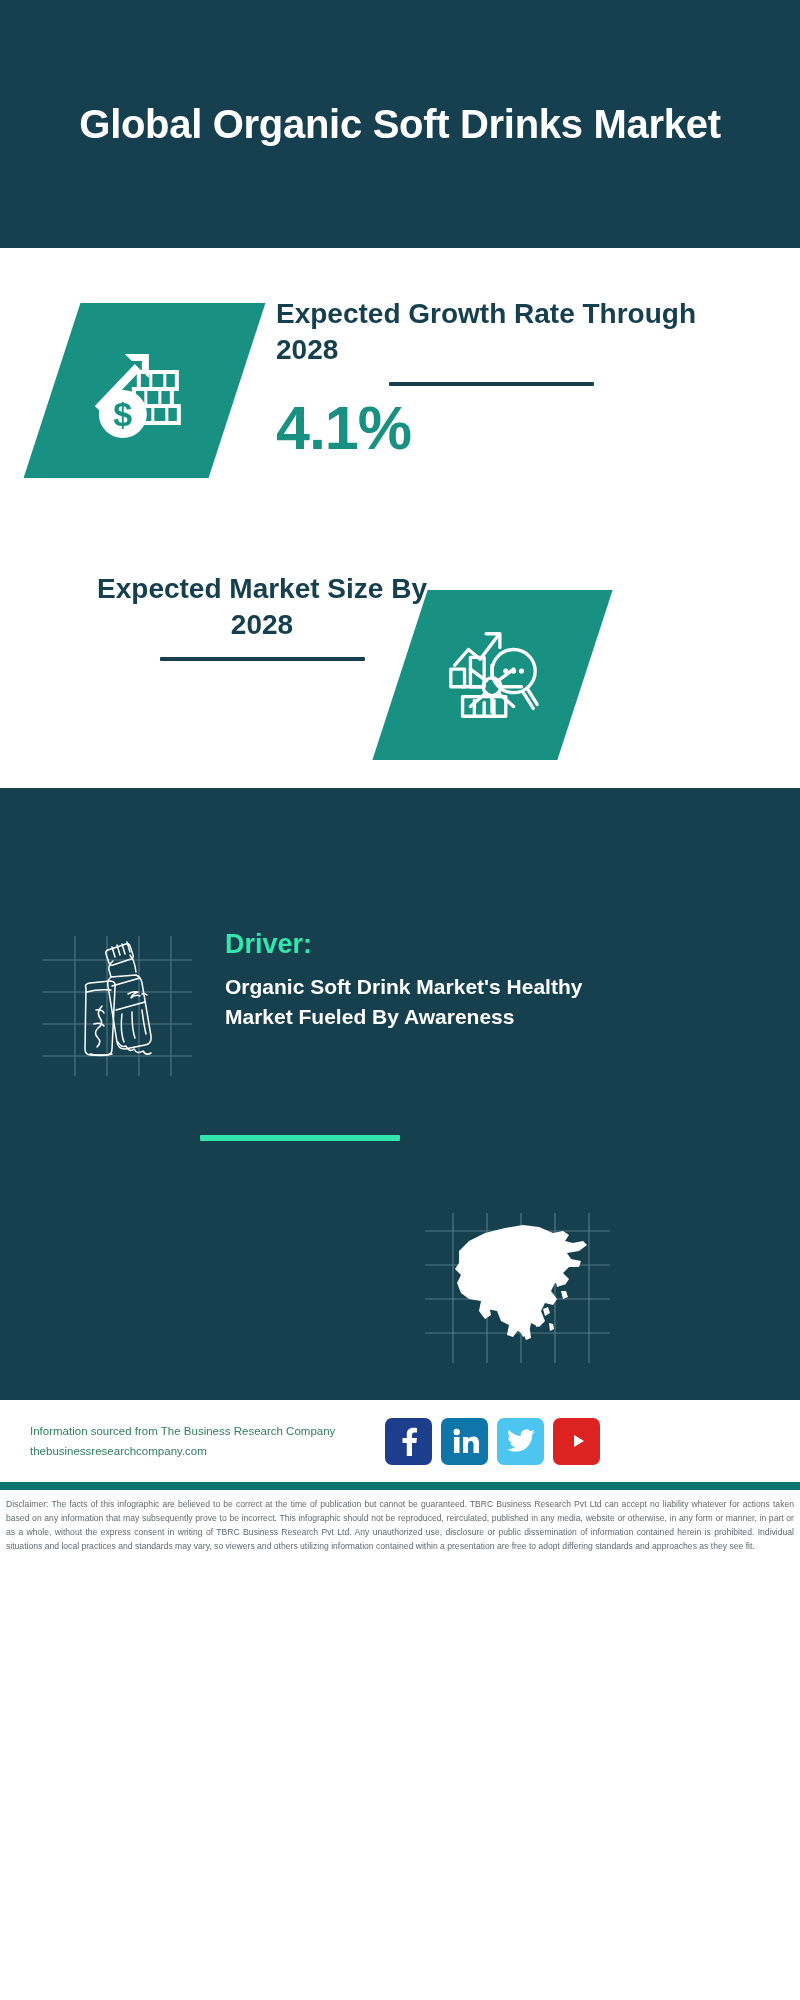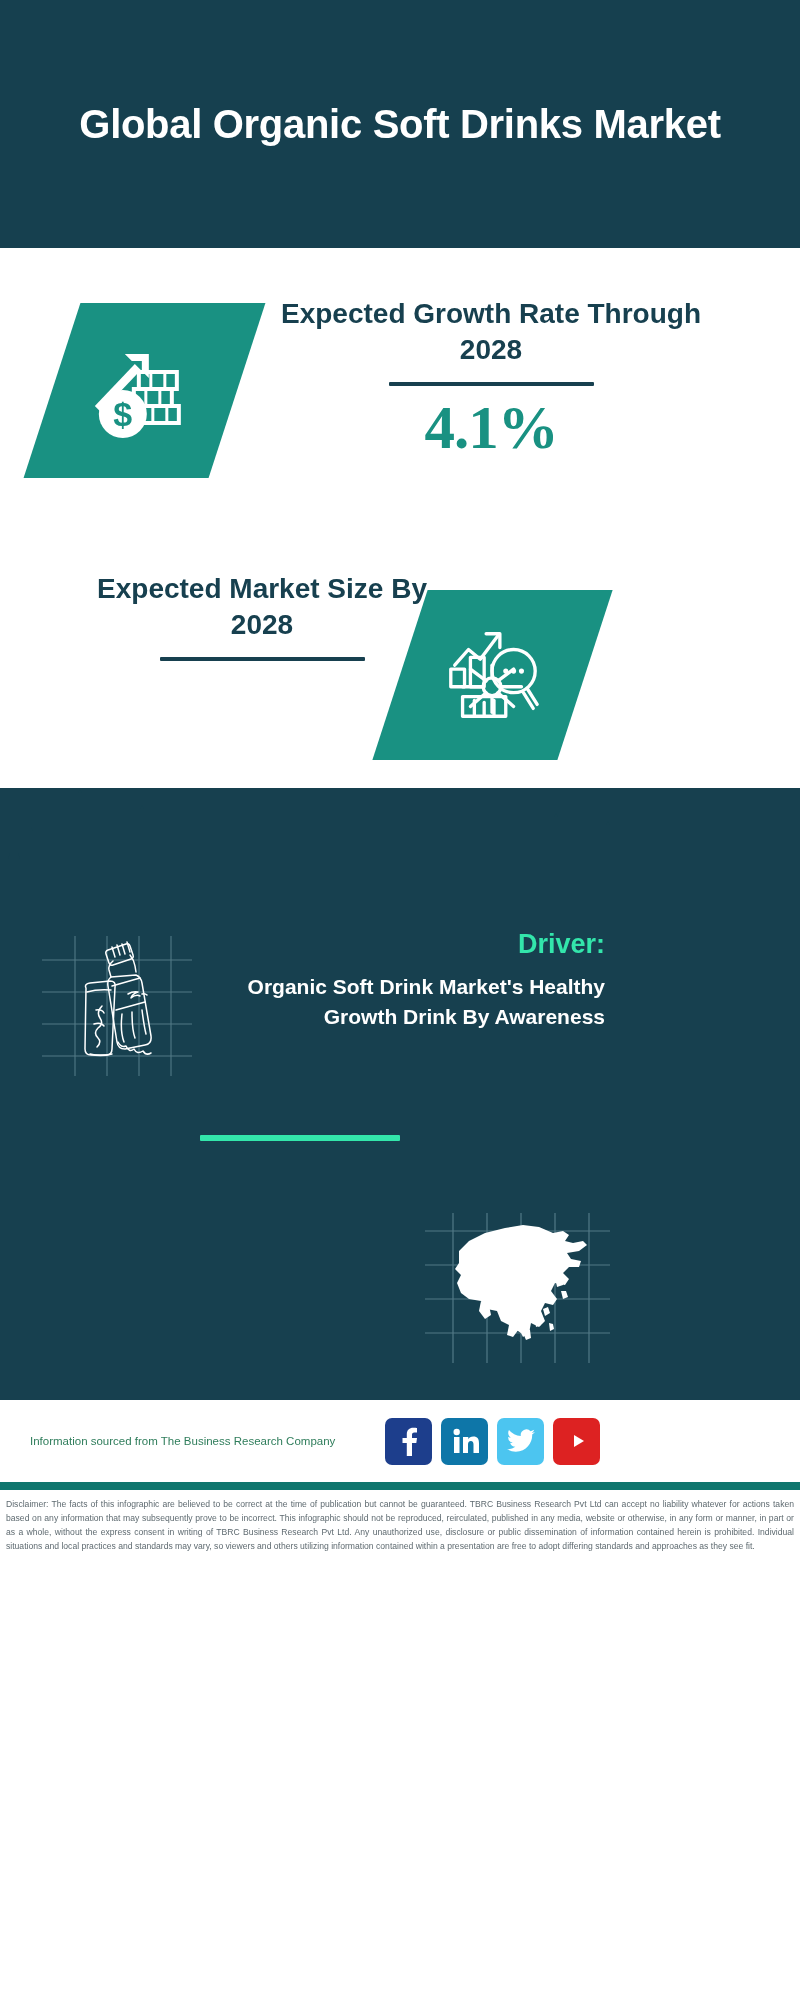--- a/index.html
+++ b/index.html
@@ -28,50 +28,50 @@
     background:#ffffff;
   }
   .para {
     position:absolute; background:#199182;
     transform: skewX(-18deg);
     display:flex; align-items:center; justify-content:center;
   }
   .para-inner { transform: skewX(18deg); display:flex; align-items:center; justify-content:center; }
   .m1-para { left:52px; top:55px; width:185px; height:175px; }
   .m1-text {
-    position:absolute; left:276px; top:48px; width:430px; text-align:center;
+    position:absolute; left:276px; top:48px; width:430px; text-align:left;
   }
   .label-dark {
     color:#17404f; font-size:28px; font-weight:bold; line-height:1.28;
   }
   .rule-dark {
     width:205px; height:4px; background:#17404f; margin:14px auto 10px auto; border-radius:1px;
   }
   .value-teal {
-    color:#199182; font-size:61px; font-weight:bold; line-height:1.05; letter-spacing:-1px;font-family:Liberation Serif, serif;
+    color:#199182; font-size:61px; font-weight:bold; line-height:1.05; letter-spacing:-1px;
   }
 
   
   .metric2 {
     position:absolute; left:0; top:548px; width:800px; height:240px; background:#ffffff;
   }
   .m2-text { position:absolute; left:62px; top:23px; width:340px; text-align:center;margin-left:30px; }
   .m2-para { left:400px; top:42px; width:185px; height:170px; }
   .m2-para-wrap { position:absolute; left:0; top:0; width:800px; height:240px; }
 
   
   .darkband {
     position:absolute; left:0; top:788px; width:800px; height:612px;
     background:#17404f;
   }
   .skyline { position:absolute; left:0; top:-1px; width:800px; height:120px; }
   .bottle-art { position:absolute; left:42px; top:148px; width:150px; height:140px; }
 
   .driver-block {
-    position:absolute; left:225px; top:140px; width:380px; text-align:right;
+    position:absolute; left:225px; top:140px; width:380px; text-align:left;
   }
   .driver-title {
     color:#33e6ab; font-size:27px; font-weight:bold; line-height:1.2;
   }
   .driver-text {
     color:#ffffff; font-size:21px; font-weight:bold; line-height:1.4; margin-top:12px;
   }
   .mint-rule {
     position:absolute; left:200px; top:347px; width:200px; height:6px;
     background:#33e6ab; border-radius:1px;
@@ -227,21 +227,21 @@
         <path d="M100,58 q3,-1 5,1"></path>
         <path d="M80,78 q-2,18 2,28"></path>
         <path d="M90,76 q0,18 3,26"></path>
         <path d="M100,74 q2,16 4,24"></path>
         <path d="M76,106 q3,6 8,4 q3,7 8,3 q3,6 9,2 q3,5 8,2"></path>
       </g>
     </svg>
 
     <div class="driver-block">
       <div class="driver-title">Driver:</div>
-      <div class="driver-text">Organic Soft Drink Market's Healthy Growth Drink By Awareness</div>
+      <div class="driver-text">Organic Soft Drink Market's Healthy Market Fueled By Awareness</div>
     </div>
 
     <div class="mint-rule"></div>
 
 
     <svg class="map-wrap" viewBox="0 0 185 150">
       <g stroke="#5c8490" stroke-width="1.2" opacity="0.85">
         <line x1="28" y1="0" x2="28" y2="150"></line>
         <line x1="62" y1="0" x2="62" y2="150"></line>
         <line x1="96" y1="0" x2="96" y2="150"></line>
@@ -263,20 +263,21 @@
         <path d="M136,78 l5,0 l2,6 l-5,2 Z"></path>
         <path d="M44,62 l10,2 l2,8 l-8,4 l-8,-6 Z"></path>
         <path d="M56,88 l8,4 l2,10 l-6,4 l-6,-8 Z"></path>
       </g>
     </svg>
   </div>
 
   <div class="srcbar">
     <div class="srctext">
       <div>Information sourced from The Business Research Company</div>
+      <div>thebusinessresearchcompany.com</div>
     </div>
     <div class="socials">
       <div class="sicon" style="background:#1d3e8c">
         <svg width="26" height="30" viewBox="0 0 26 30">
             <path fill="#fff" d="M16 30V17h4.3l.7-5H16V8.8c0-1.4.4-2.4 2.5-2.4H21V1.9C20.5 1.8 19 1.7 17.2 1.7c-3.8 0-6.4 2.3-6.4 6.6V12H6.5v5h4.3v13z"></path>
           </svg>
       </div>
       <div class="sicon" style="background:#0e76a8">
         <svg width="28" height="28" viewBox="0 0 28 28">
             <g fill="#fff">

